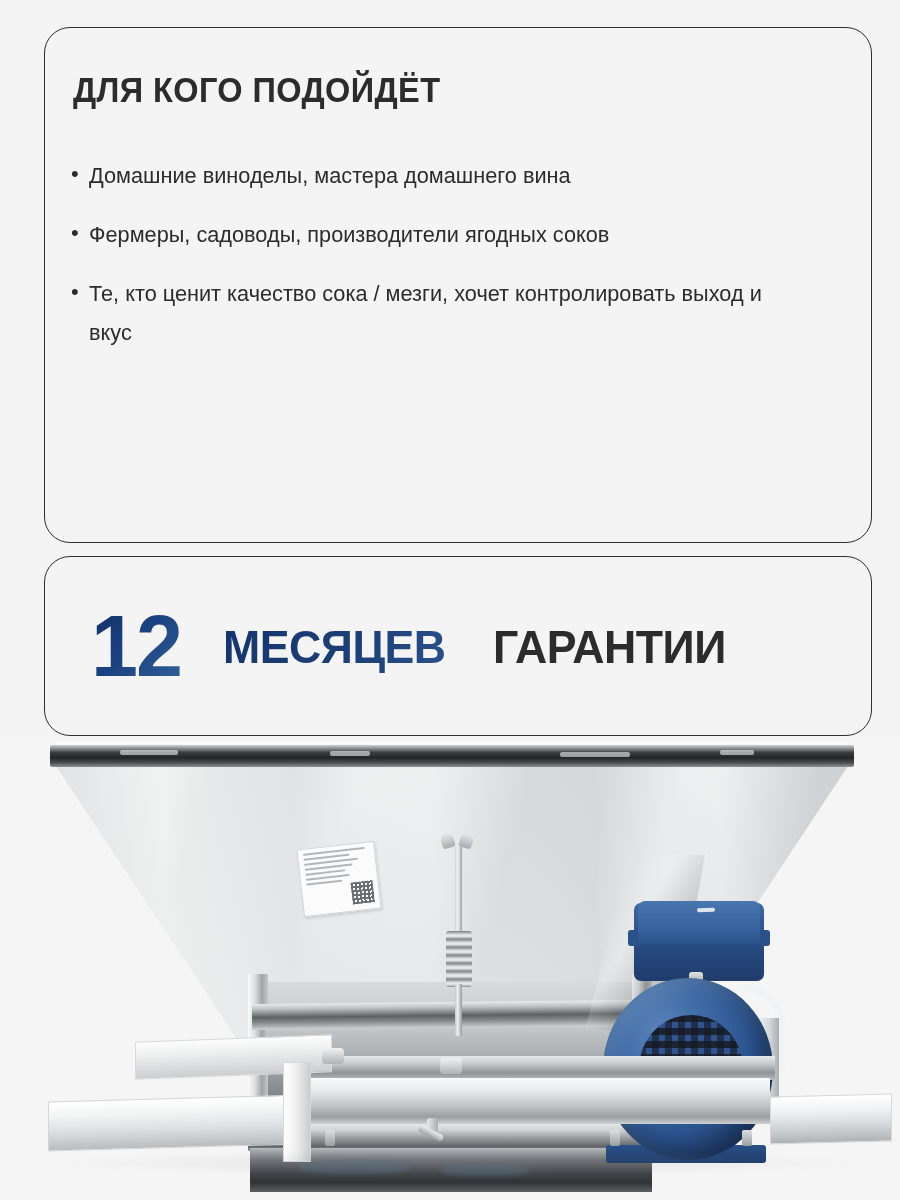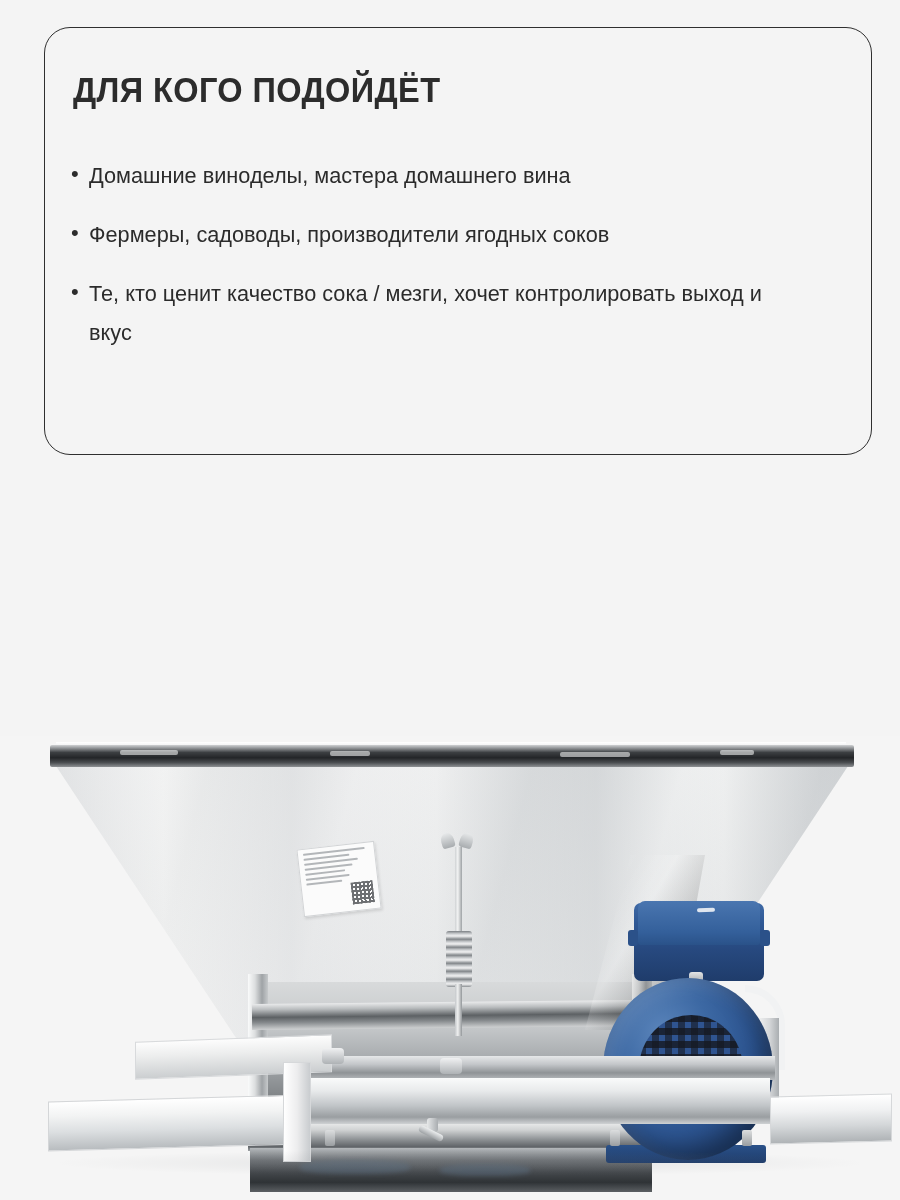--- a/index.html
+++ b/index.html
@@ -29,21 +29,21 @@
     background: #f4f4f4;
     border: 1.6px solid #2f2f2f;
     border-radius: 24px;
     box-sizing: border-box;
   }
 
   #audience-card {
     left: 44px;
     top: 27px;
     width: 828px;
-    height: 428px;
+    height: 516px;
     border-radius: 26px;
   }
 
   #warranty-card {
     left: 44px;
     top: 556px;
     width: 828px;
     height: 180px;
     border-radius: 26px;
   }
@@ -655,20 +655,27 @@
         <span class="bullet-dot">•</span>
         <span class="bullet-text">Фермеры, садоводы, производители ягодных соков</span>
       </li>
       <li class="bullet-item">
         <span class="bullet-dot">•</span>
         <span class="bullet-text">Те, кто ценит качество сока / мезги, хочет контролировать выход и вкус</span>
       </li>
     </ul>
   </div>
 
+  <div class="card" id="warranty-card">
+    <div class="warranty-row">
+      <span class="warranty-number">12</span>
+      <span class="warranty-months">МЕСЯЦЕВ</span>
+      <span class="warranty-guarantee">ГАРАНТИИ</span>
+    </div>
+  </div>
 
   <div id="product-photo">
 
     <div class="hopper-body"></div>
     <div class="hopper-shade"></div>
     <div class="hopper-rim-hi"></div>
     <div class="hopper-rim"></div>
     <div class="hopper-rim-speck" style="left:120px; top:14px; width:58px;"></div>
     <div class="hopper-rim-speck" style="left:330px; top:15px; width:40px;"></div>
     <div class="hopper-rim-speck" style="left:560px; top:16px; width:70px;"></div>

